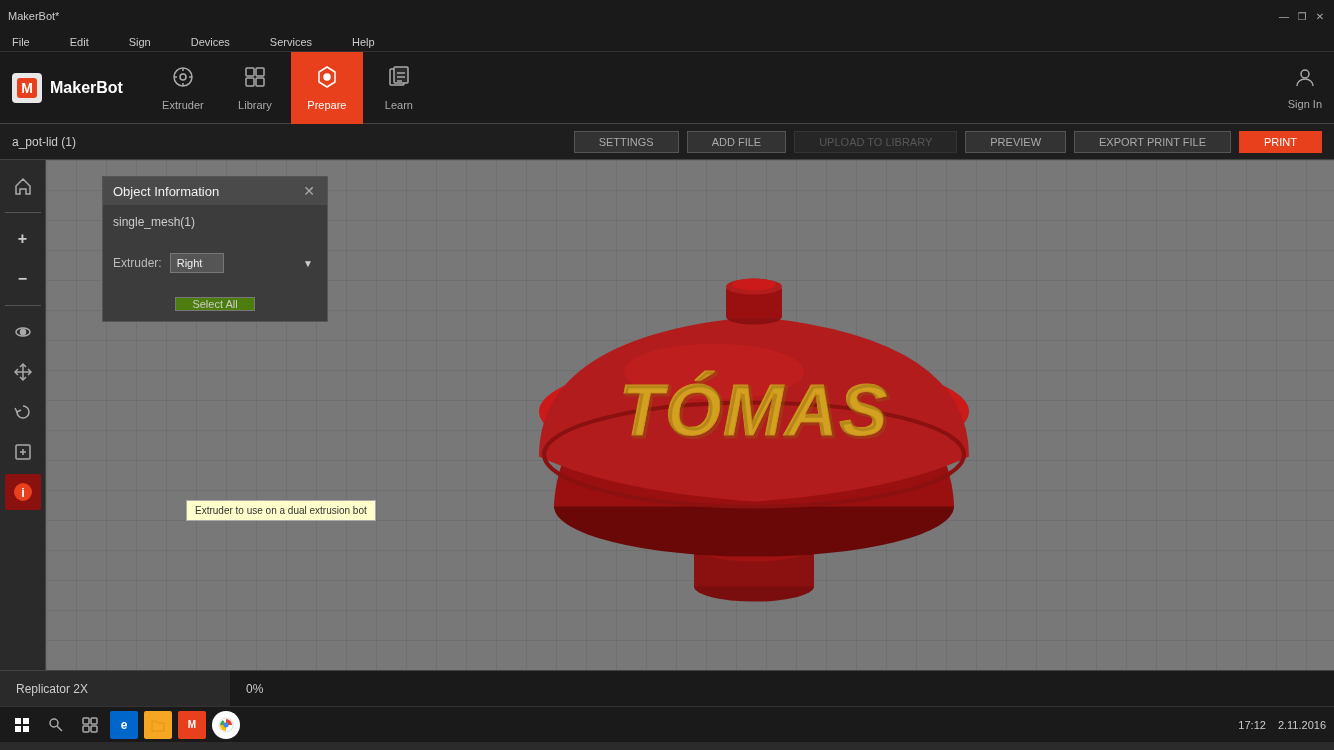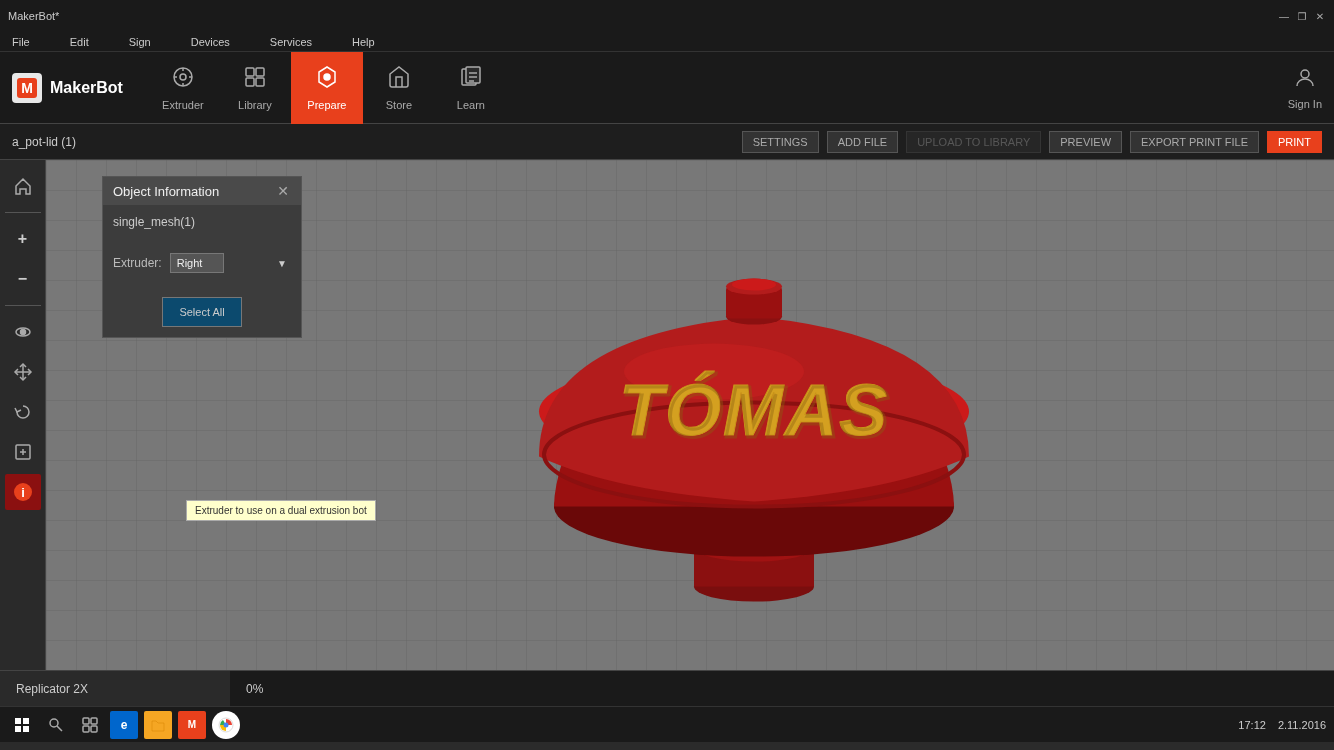--- a/index.html
+++ b/index.html
@@ -37,21 +37,21 @@
     .spacer { flex: 1; }
     .signin-area { display: flex; flex-direction: column; align-items: center; justify-content: center; gap: 8px; cursor: pointer; color: #aaa; font-size: 11px; }
 
     
     #secondary-bar {
       width: 100%; height: 36px; background: #1e1e1e; display: flex; align-items: center;
       padding: 0 12px; justify-content: space-between; border-bottom: 1px solid #444;
     }
     .file-name { color: #ccc; font-size: 12px; }
     .sec-actions { display: flex; gap: 8px; align-items: center; }
-    .sec-btn { background: #333; color: #aaa; border: 1px solid #555; padding: 4px 10px; font-size: 11px; cursor: pointer; }
+    .sec-btn { background: #333; color: #aaa; border: 1px solid #555; padding: 4px 24px; font-size: 11px; cursor: pointer; }
     .sec-btn.primary { background: #e8401c; color: #fff; border-color: #e8401c; }
     .sec-btn.disabled { opacity: 0.4; cursor: default; }
 
     
     #left-sidebar {
       width: 46px; background: #2a2a2a; display: flex; flex-direction: column; align-items: center;
       padding-top: 8px; gap: 4px; border-right: 1px solid #444;
     }
     .sidebar-tool { width: 36px; height: 36px; display: flex; align-items: center; justify-content: center; cursor: pointer; color: #aaa; border-radius: 2px; }
     .sidebar-tool.active-tool { background: #555; }
@@ -67,36 +67,36 @@
     }
 
     
     #pot-lid-visual {
       position: absolute; top: 50%; left: 55%; transform: translate(-50%, -52%);
       width: 480px; height: 420px;
     }
 
     
     #object-info-panel {
-      position: absolute; top: 16px; left: 56px; width: 200px;
+      position: absolute; top: 16px; left: 56px; width: 226px;
       background: #3c3c3c; border: 1px solid #555; z-index: 10;
     }
     #panel-header {
       background: #4a4a4a; padding: 6px 10px; display: flex; align-items: center; justify-content: space-between;
       font-size: 13px; color: #eee; font-weight: 500;
     }
     #panel-close { cursor: pointer; color: #aaa; font-size: 14px; width: 16px; height: 16px; display: flex; align-items: center; justify-content: center; }
     #panel-body { padding: 10px; }
     .mesh-name { font-size: 12px; color: #ccc; margin-bottom: 24px; }
     .extruder-row { display: flex; align-items: center; gap: 8px; margin-bottom: 8px; }
     .extruder-label { font-size: 12px; color: #bbb; white-space: nowrap; }
     .extruder-select { flex: 1; background: #555; color: #eee; border: 1px solid #777; padding: 3px 6px; font-size: 11px; cursor: pointer; -webkit-appearance: none; appearance: none; padding-right: 20px; }
     .select-wrapper { position: relative; flex: 1; }
     .select-arrow { position: absolute; right: 4px; top: 50%; transform: translateY(-50%); color: #ccc; font-size: 10px; pointer-events: none; }
-    .select-all-btn { display: block; margin: 24px auto 0; background: #0c4a6e; color: #ccc; border: 1px solid #777; padding: 8px 16px; font-size: 11px; cursor: pointer; }
+    .select-all-btn { display: block; margin: 24px auto 0; background: #4d7c0f; color: #ccc; border: 1px solid #777; padding: 0 16px; font-size: 11px; cursor: pointer; }
 
     
     #extruder-tooltip {
       position: absolute; top: 340px; left: 140px; background: #ffffcc; color: #333;
       border: 1px solid #aaa; padding: 4px 8px; font-size: 10px; white-space: nowrap; z-index: 20;
     }
 
     
     #statusbar {
       width: 100%; height: 36px; background: #1a1a1a; display: flex; align-items: center;
@@ -182,29 +182,20 @@
   <div class="nav-item active">
     <span class="nav-icon">
       <svg width="24" height="24" viewBox="0 0 24 24" fill="none" stroke="#fff" stroke-width="1.5">
         <path d="M12 2L20 7V17L12 22L4 17V7L12 2Z"></path>
         <circle cx="12" cy="12" r="3" fill="#fff"></circle>
       </svg>
     </span>
     <span>Prepare</span>
   </div>
 
-  <div class="nav-item">
-    <span class="nav-icon">
-      <svg width="24" height="24" viewBox="0 0 24 24" fill="none" stroke="#aaa" stroke-width="1.5">
-        <path d="M3 9l9-7 9 7v11a2 2 0 0 1-2 2H5a2 2 0 0 1-2-2z"></path>
-        <polyline points="9,22 9,12 15,12 15,22"></polyline>
-      </svg>
-    </span>
-    <span>Store</span>
-  </div>
 
   <div class="nav-item">
     <span class="nav-icon">
       <svg width="24" height="24" viewBox="0 0 24 24" fill="none" stroke="#aaa" stroke-width="1.5">
         <rect x="3" y="4" width="14" height="16" rx="1"></rect>
         <rect x="7" y="2" width="14" height="16" rx="1" fill="#2a2a2a" stroke="#aaa"></rect>
         <line x1="10" y1="8" x2="18" y2="8"></line>
         <line x1="10" y1="12" x2="18" y2="12"></line>
         <line x1="10" y1="16" x2="15" y2="16"></line>
       </svg>

